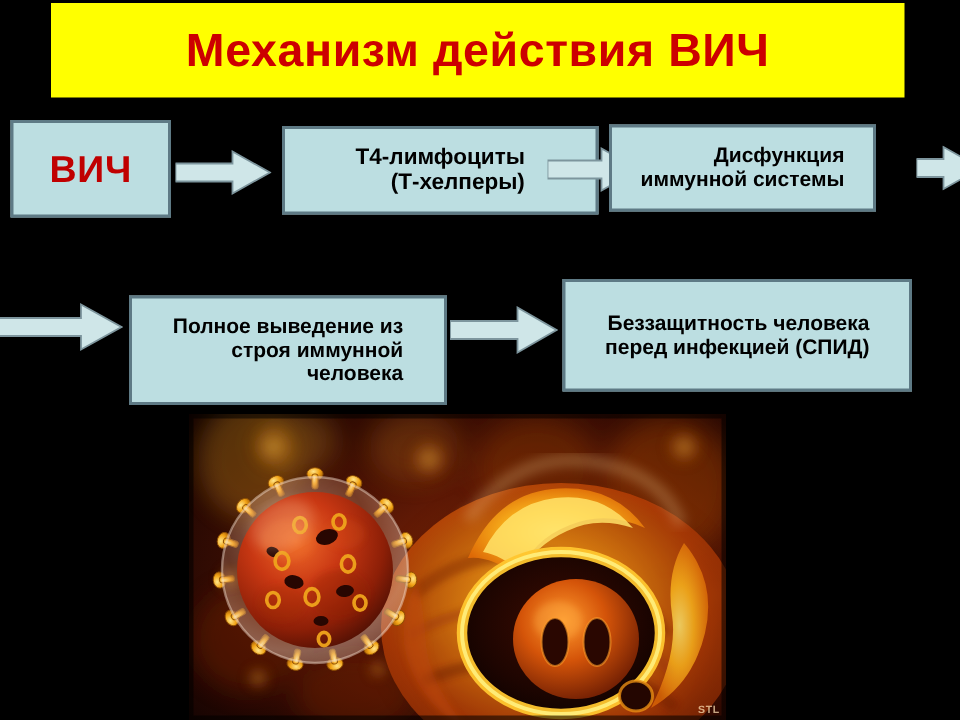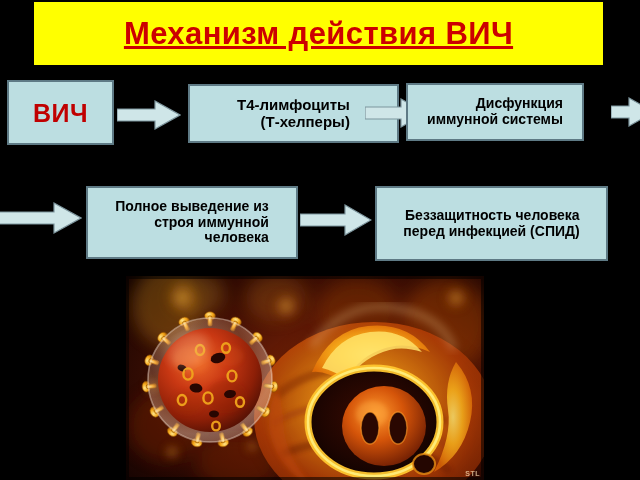--- a/index.html
+++ b/index.html
@@ -33,21 +33,20 @@
     justify-content: center;
   }
   .title-text {
     color: #cc0000;
     font-family: "Liberation Sans", sans-serif;
     font-weight: bold;
     font-size: 31px;
     letter-spacing: 0.4px;
     white-space: nowrap;
     line-height: 1;
-    text-decoration: underline;
   }
 
   
   .box {
     position: absolute;
     background: #bcdee1;
     border: 2px solid #5e7a85;
     box-sizing: border-box;
     display: flex;
     align-items: center;
@@ -68,21 +67,21 @@
     font-size: 25px;
     letter-spacing: 0.5px;
   }
 
   #box-t4         { left: 188px; top: 84px;  width: 211px; height: 59px; }
   #box-t4 .box-label      { font-size: 15px; }
 
   #box-dysf       { left: 406px; top: 83px;  width: 178px; height: 58px; }
   #box-dysf .box-label    { font-size: 14px; }
 
-  #box-full       { left: 86px;  top: 186px; width: 212px; height: 73px; }
+  #box-full       { left: 86px;  top: 197px; width: 212px; height: 73px; }
   #box-full .box-label    { font-size: 14px; }
 
   #box-defense    { left: 375px; top: 186px; width: 233px; height: 75px; }
   #box-defense .box-label { font-size: 14px; }
 
   
   .arrow {
     position: absolute;
     display: block;
   }

